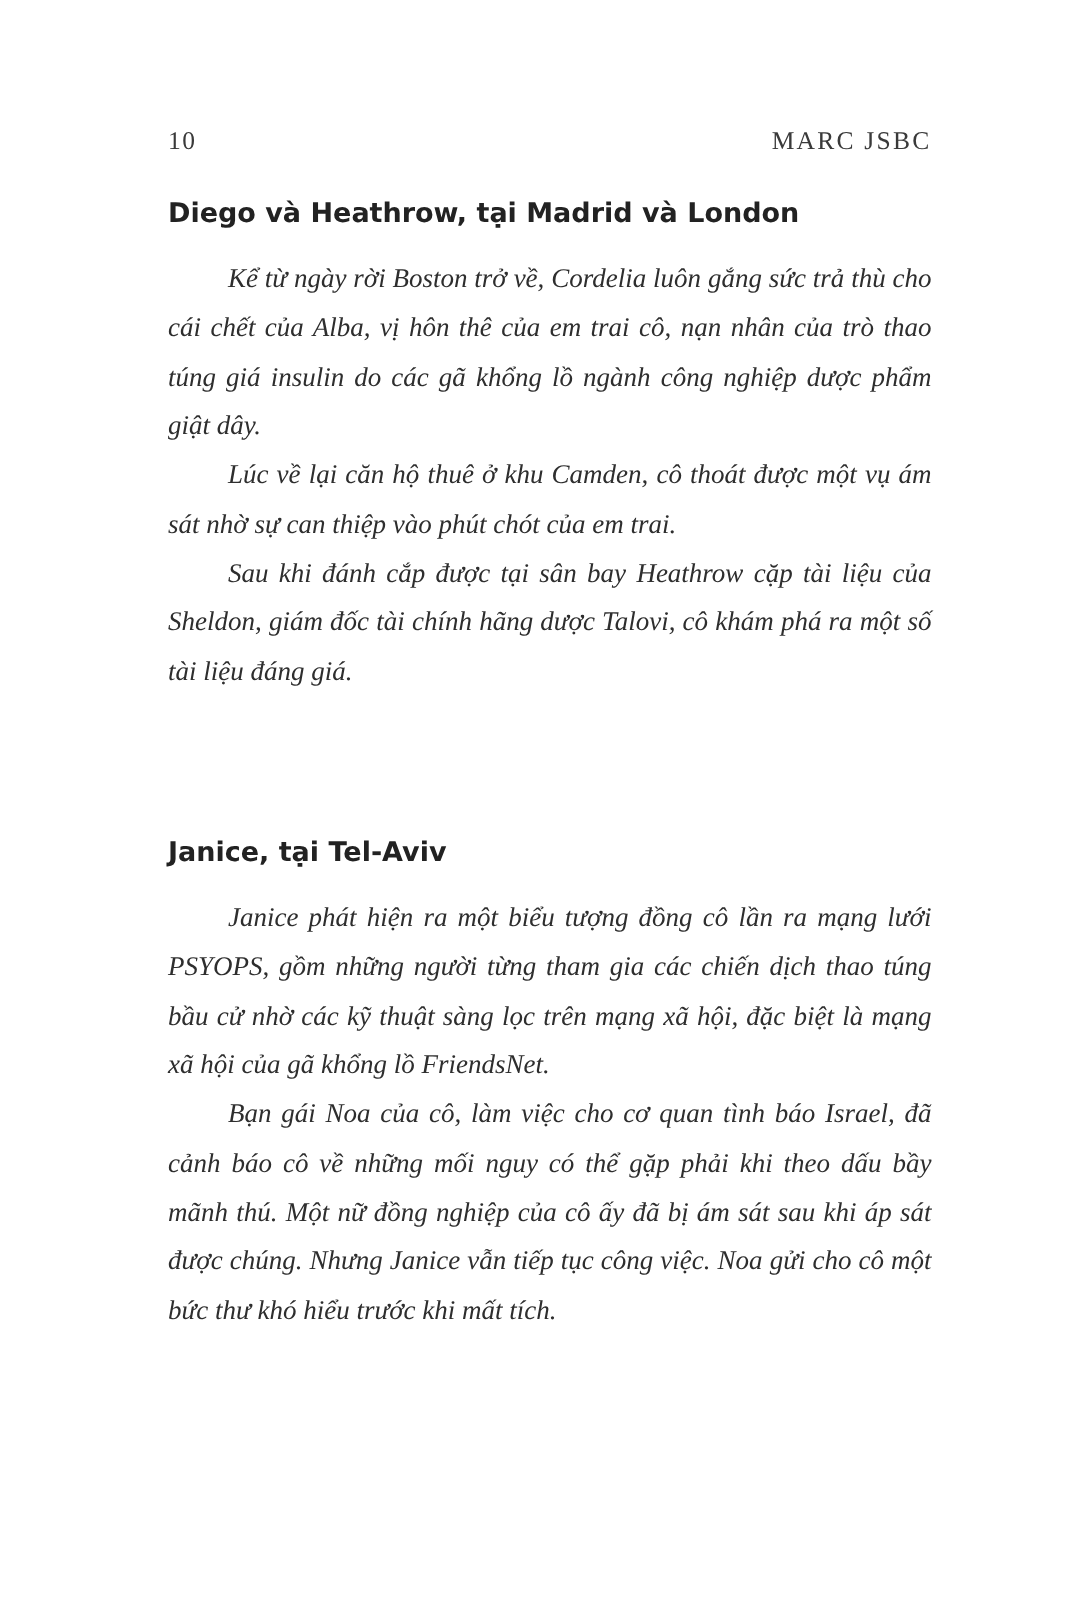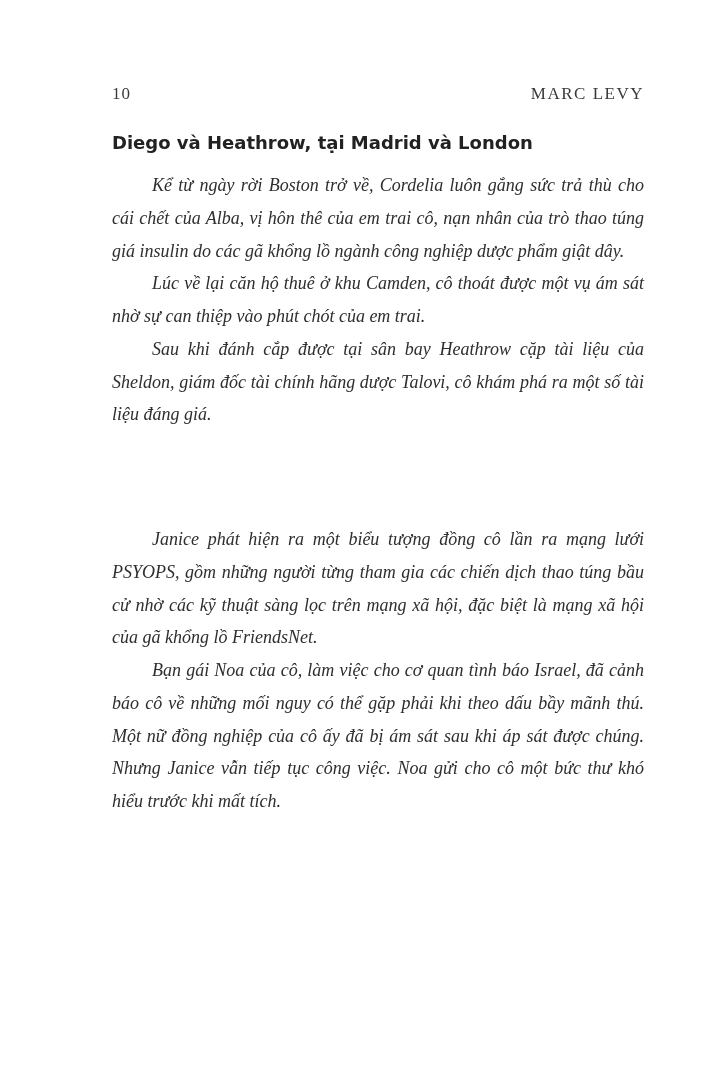--- a/index.html
+++ b/index.html
@@ -7,21 +7,21 @@
     margin: 0;
     padding: 0;
     background: #ffffff;
   }
   .page {
     position: relative;
     width: 725px;
     height: 1066px;
     background: #ffffff;
     box-sizing: border-box;
-    padding: 84px 81px 0 112px;
+    padding: 84px 104px 0 112px;
     color: #2e2e2e;
     overflow: hidden;
   }
   .running-header {
     display: flex;
     justify-content: space-between;
     align-items: baseline;
     font-family: "Liberation Serif", serif;
     font-size: 17px;
     color: #3a3a3a;
@@ -62,28 +62,29 @@
     margin: 0;
   }
 </style>
 </head>
 <body>
 
 <div class="page">
 
   <div class="running-header">
     <span class="page-number">10</span>
-    <span class="book-author">MARC LEVY</span>
+    <span class="book-author">MARC JSBC</span>
   </div>
 
   <div class="section">
     <h2 class="section-heading">Diego và Heathrow, tại Madrid và London</h2>
     <p class="body-para">Kể từ ngày rời Boston trở về, Cordelia luôn gắng sức trả thù cho cái chết của Alba, vị hôn thê của em trai cô, nạn nhân của trò thao túng giá insulin do các gã khổng lồ ngành công nghiệp dược phẩm giật dây.</p>
     <p class="body-para">Lúc về lại căn hộ thuê ở khu Camden, cô thoát được một vụ ám sát nhờ sự can thiệp vào phút chót của em trai.</p>
     <p class="body-para">Sau khi đánh cắp được tại sân bay Heathrow cặp tài liệu của Sheldon, giám đốc tài chính hãng dược Talovi, cô khám phá ra một số tài liệu đáng giá.</p>
   </div>
 
   <div class="section">
+    <h2 class="section-heading">Janice, tại Tel-Aviv</h2>
     <p class="body-para">Janice phát hiện ra một biểu tượng đồng cô lần ra mạng lưới PSYOPS, gồm những người từng tham gia các chiến dịch thao túng bầu cử nhờ các kỹ thuật sàng lọc trên mạng xã hội, đặc biệt là mạng xã hội của gã khổng lồ FriendsNet.</p>
     <p class="body-para">Bạn gái Noa của cô, làm việc cho cơ quan tình báo Israel, đã cảnh báo cô về những mối nguy có thể gặp phải khi theo dấu bầy mãnh thú. Một nữ đồng nghiệp của cô ấy đã bị ám sát sau khi áp sát được chúng. Nhưng Janice vẫn tiếp tục công việc. Noa gửi cho cô một bức thư khó hiểu trước khi mất tích.</p>
   </div>
 
 </div>
 
 </body></html>

